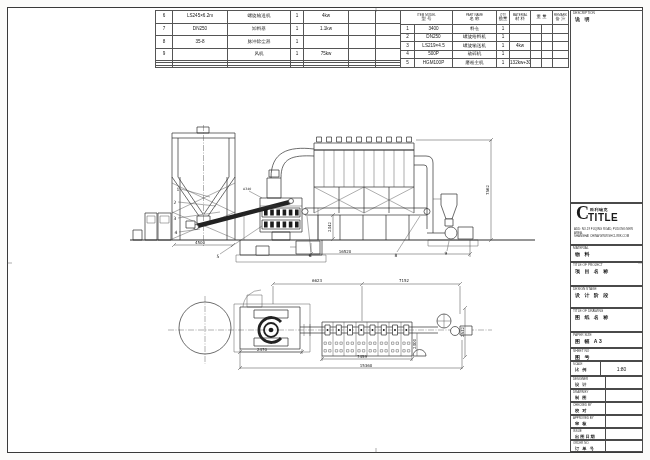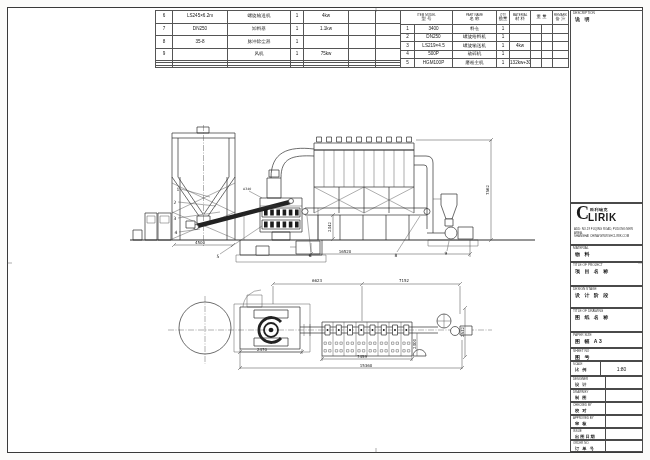--- a/index.html
+++ b/index.html
@@ -225,21 +225,21 @@
 
 <div class="abs tb" style="left:570px;top:10px;width:73px;height:193px;">
   <div class="en">DESCRIPTION</div>
   <div class="cn">说 明</div>
 </div>
 
 <div class="abs tb" style="left:570px;top:203px;width:73px;height:42px;">
   <div class="logo-line">
     <span class="logo-c">C</span>
     <span class="logo-cn">科利瑞克</span>
-    <span class="logo-rest">LIRIK</span>
+    <span class="logo-rest">TITLE</span>
   </div>
   <div class="addr">ADD: NO.19 FUQING ROAD, PUDONG NEW AREA,</div>
   <div class="addr">SHANGHAI CHINA  WWW.SHCLIRIK.COM</div>
 </div>
 
 <div class="abs tb" style="left:570px;top:245px;width:73px;height:17px;">
   <div class="en">MATERIAL</div>
   <div class="cn">物 料</div>
 </div>
 

